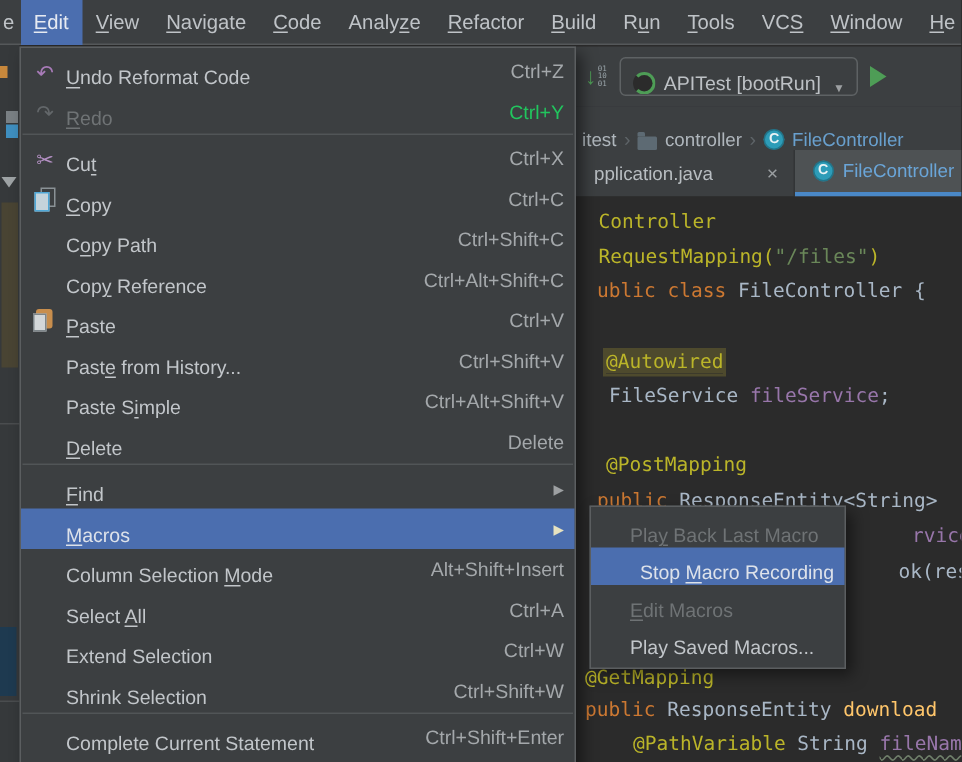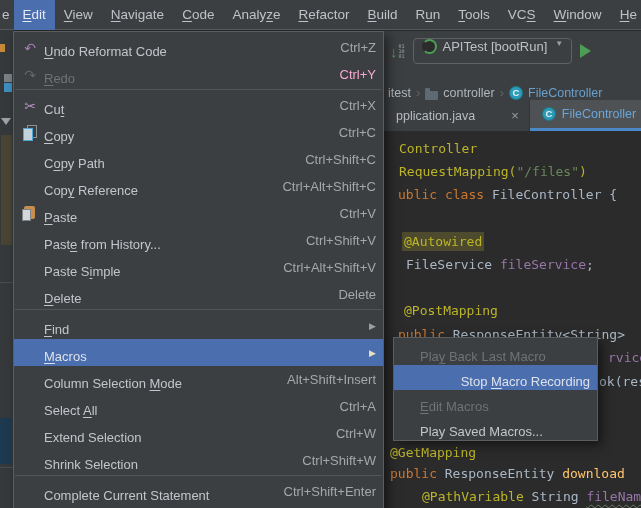--- a/index.html
+++ b/index.html
@@ -15,21 +15,21 @@
   .mbpartial{padding:0 4px 0 0;}
   u{text-decoration:underline;text-underline-offset:2px;}
 
   
   .toolbar-row{position:absolute;left:0;top:31px;width:641px;height:40px;background:var(--menu_bg);
                border-bottom:1px solid #323538;z-index:1;}
   .toolbar-inner{position:absolute;left:390px;top:0;height:40px;display:flex;align-items:center;gap:8px;}
   .dl-icon{display:flex;align-items:center;}
   .dl-arrow{color:var(--run_green);font-weight:bold;font-size:15px;line-height:15px;}
   .dl-digits{font-family:"DejaVu Sans Mono",monospace;font-size:5px;line-height:5px;color:#9AA5AA;margin-left:1px;}
-  .run-combo{height:24px;border:1px solid #5E6264;border-radius:4px;display:flex;align-items:flex-start;
+  .run-combo{height:24px;border:1px solid #5E6264;border-radius:4px;display:flex;align-items:flex-end;
              gap:6px;padding:0 8px;color:#BDC1C5;font-size:13px;}
   .gradle-icon{width:11px;height:11px;border-radius:50%;border:2px solid var(--run_green);
                border-left-color:transparent;background:#2B2B2B;display:inline-block;}
   .combo-arrow{font-size:8px;color:#9DA0A2;margin-left:2px;}
   .run-btn{width:0;height:0;border-left:11px solid var(--run_green);
            border-top:7px solid transparent;border-bottom:7px solid transparent;display:inline-block;}
 
   .breadcrumbs{position:absolute;left:0;top:71px;width:641px;height:29px;background:var(--menu_bg);z-index:1;}
   .bc-inner{position:absolute;left:388px;top:0;height:29px;display:flex;align-items:flex-end;gap:5px;
             font-size:12.5px;color:#AFB6BC;white-space:nowrap;}
@@ -71,21 +71,21 @@
           border-right:5px solid transparent;border-top:7px solid #9EA3A5;}
   .ls-olive{position:absolute;left:1px;top:105px;width:11px;height:110px;background:#494433;}
   .ls-line1{position:absolute;left:0;top:252px;width:13px;height:1px;background:#4A4D4F;}
   .ls-navy{position:absolute;left:0;top:388px;width:11px;height:46px;background:#1E3A50;}
   .ls-line2{position:absolute;left:0;top:437px;width:13px;height:1px;background:#4A4D4F;}
 
   
   .popup{background:var(--menu_bg);border:1px solid #5B5E60;box-shadow:4px 4px 10px rgba(0,0,0,.5);
          box-sizing:border-box;color:#C2C6CA;font-size:13px;}
   .edit-menu{position:absolute;left:13px;top:31px;width:371px;height:500px;z-index:5;padding-top:2px;}
-  .submenu{position:absolute;left:393px;top:337px;width:205px;z-index:6;padding:2px 0 0 0;}
+  .submenu{position:absolute;left:393px;top:337px;width:171px;z-index:6;padding:2px 0 5px 0;}
   .mrow{height:27px;display:flex;align-items:center;padding:0 7px 0 6px;box-sizing:border-box;}
   .submenu .mrow{height:25px;}
   .mrow.sel{background:var(--selection_blue);color:#DDE2EA;justify-content:flex-end;}
   .mrow.dis{color:#6F7375;}
   .msep{height:1px;background:#515557;margin:1px 1px 2px 1px;}
   .ic{width:20px;min-width:20px;display:inline-flex;justify-content:center;align-items:center;
       margin-right:4px;font-size:14px;height:18px;position:relative;}
   .submenu .ic{width:16px;min-width:16px;}
   .ic-undo{color:#A87BB8;}
   .ic-redo{color:#63676A;}
@@ -93,21 +93,21 @@
   .ic-copy::before{content:"";position:absolute;left:7px;top:1px;width:8px;height:11px;
                    background:#3C3F41;border:1px solid #8A9296;}
   .ic-copy::after{content:"";position:absolute;left:3px;top:4px;width:8px;height:11px;
                   background:#C4D3DB;border:1px solid #4FA7D6;}
   .ic-paste::before{content:"";position:absolute;left:4px;top:1px;width:11px;height:13px;
                     background:#C88E4D;border-radius:2px;}
   .ic-paste::after{content:"";position:absolute;left:2px;top:4px;width:7px;height:10px;
                    background:#D3D7D9;border:1px solid #7E868A;}
   .mlabel{white-space:nowrap;margin-top:8px;}
   .mshortcut{margin-left:auto;color:#A4A8AB;white-space:nowrap;}
-  .mrow.dis .mshortcut{color:#f9a8d4;}
+  .mrow.dis .mshortcut{color:#22c55e;}
   .marrow{margin-left:auto;width:10px;text-align:right;font-size:9px;color:#9DA0A2;}
   .mrow.sel .marrow{color:#E6E2C0;}
 </style>
 </head>
 <body>
 
 <div id="stage">
 
   <div class="toolbar-row">
     <div class="toolbar-inner">

